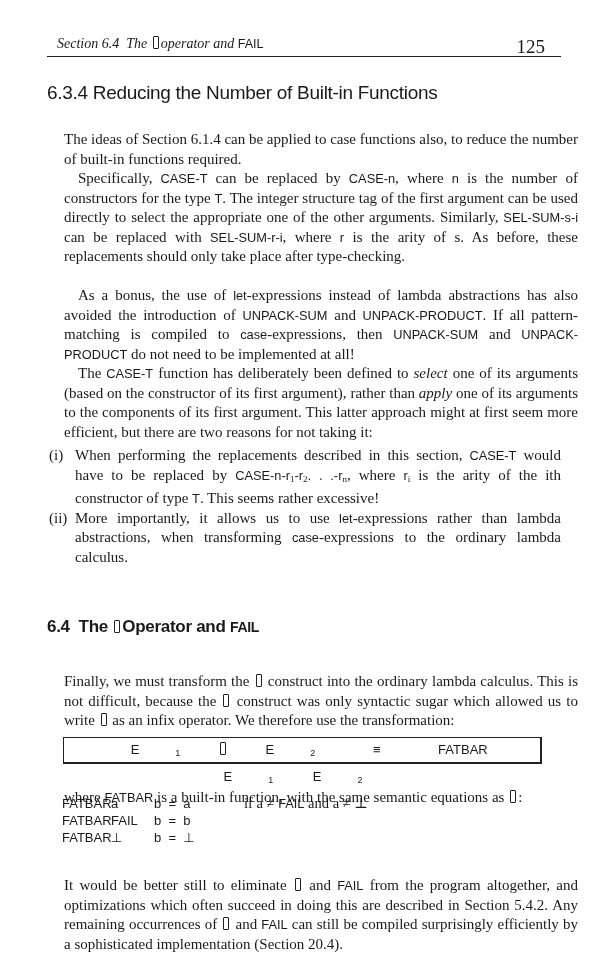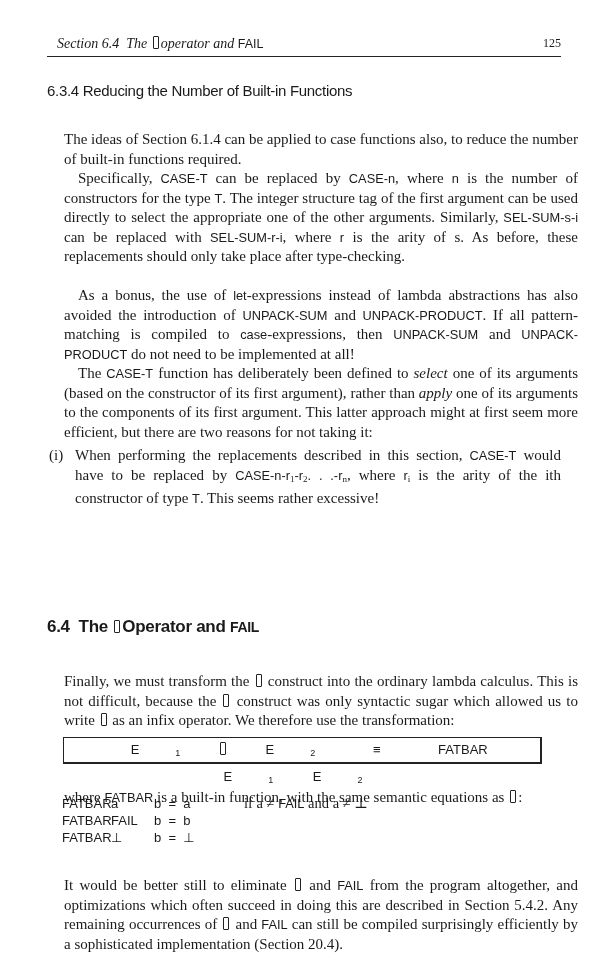--- a/index.html
+++ b/index.html
@@ -4,24 +4,24 @@
 <style>
   html, body { margin: 0; padding: 0; background: #ffffff; }
   body { width: 600px; height: 973px; position: relative; overflow: hidden; color: #1a1a1a; }
   .page { position: absolute; left: 47px; top: 0; width: 514px; }
   .serif { font-family: "Liberation Serif", "DejaVu Serif", serif; }
   .sc { font-family: "Liberation Sans", "DejaVu Sans", sans-serif; font-size: 12.5px; }
 
   .running-head { position: absolute; top: 36px; left: 0; width: 514px; height: 20px; border-bottom: 1.5px solid #222; }
   .rh-left { position: absolute; left: 10px; top: 0; font-style: italic; font-size: 14px; }
   .rh-left .sc { font-style: normal; font-size: 12.5px; }
-  .rh-right { position: absolute; right: 0; top: 0; font-size: 12px; }
+  .rh-right { position: absolute; right: 16px; top: 0; font-size: 19px; }
 
   h2 { margin: 0; font-weight: normal; position: absolute; left: 0; }
-  .h-sub { top: 82px; font-size: 15px; font-family: "Liberation Sans", "DejaVu Sans", sans-serif; letter-spacing: -0.3px; }
+  .h-sub { top: 82px; font-size: 19px; font-family: "Liberation Sans", "DejaVu Sans", sans-serif; letter-spacing: -0.3px; }
   .h-sec { top: 617px; font-size: 17px; font-weight: bold; font-family: "Liberation Sans", "DejaVu Sans", sans-serif; letter-spacing: -0.3px; }
 
   .para { position: absolute; left: 0; width: 514px; font-family: "Liberation Serif", "DejaVu Serif", serif; font-size: 15px; line-height: 19.6px; text-align: justify; margin: 17px; }
   .indent { text-indent: 14px; }
   .para .sc { font-size: 12.8px; }
   .para em { font-style: italic; }
 
   .list { position: absolute; left: 2px; width: 512px; font-family: "Liberation Serif", "DejaVu Serif", serif; font-size: 15px; line-height: 19.6px; }
   .list-item { position: relative; padding-left: 26px; text-align: justify; }
   .list-marker { position: absolute; left: 0; top: 0; }
@@ -55,20 +55,24 @@
   <p class="para" style="top:113px">The ideas of Section 6.1.4 can be applied to case functions also, to reduce the number of built-in functions required.</p>
   <p class="para indent" style="top:152px">Specifically, <span class="sc">CASE-T</span> can be replaced by <span class="sc">CASE-n</span>, where <span class="sc">n</span> is the number of constructors for the type <span class="sc">T</span>. The integer structure tag of the first argument can be used directly to select the appropriate one of the other arguments. Similarly, <span class="sc">SEL-SUM-s-i</span> can be replaced with <span class="sc">SEL-SUM-r-i</span>, where <span class="sc">r</span> is the arity of s. As before, these replacements should only take place after type-checking.</p>
   <p class="para indent" style="top:269px">As a bonus, the use of <span class="sc">let</span>-expressions instead of lambda abstractions has also avoided the introduction of <span class="sc">UNPACK-SUM</span> and <span class="sc">UNPACK-PRODUCT</span>. If all pattern-matching is compiled to <span class="sc">case</span>-expressions, then <span class="sc">UNPACK-SUM</span> and <span class="sc">UNPACK-PRODUCT</span> do not need to be implemented at all!</p>
   <p class="para indent" style="top:347px">The <span class="sc">CASE-T</span> function has deliberately been defined to <em>select</em> one of its arguments (based on the constructor of its first argument), rather than <em>apply</em> one of its arguments to the components of its first argument. This latter approach might at first seem more efficient, but there are two reasons for not taking it:</p>
 
   <div class="list" style="top:446px">
     <div class="list-item">
       <span class="list-marker">(i)</span>
       <span>When performing the replacements described in this section, <span class="sc">CASE-T</span> would have to be replaced by <span class="sc">CASE-n-r</span><span class="sub">1</span><span class="sc">-r</span><span class="sub">2</span><span class="sc">. . .-r</span><span class="sub">n</span>, where <span class="sc">r</span><span class="sub">i</span> is the arity of the ith constructor of type <span class="sc">T</span>. This seems rather excessive!</span>
     </div>
+    <div class="list-item">
+      <span class="list-marker">(ii)</span>
+      <span>More importantly, it allows us to use <span class="sc">let</span>-expressions rather than lambda abstractions, when transforming <span class="sc">case</span>-expressions to the ordinary lambda calculus.</span>
+    </div>
   </div>
 
   <h2 class="h-sec"><span>6.4</span>&nbsp; <span>The</span> <span class="box-glyph" style="border-width:1.5px"></span><span>Operator and</span> <span style="font-size:14px">FAIL</span></h2>
 
   <p class="para" style="top:655px">Finally, we must transform the <span class="box-glyph"></span> construct into the ordinary lambda calculus. This is not difficult, because the <span class="box-glyph"></span> construct was only syntactic sugar which allowed us to write <span class="box-glyph"></span> as an infix operator. We therefore use the transformation:</p>
 
   <div class="eq-box">
     <span><span>E</span><span class="sub">1</span> <span class="box-glyph"></span> <span>E</span><span class="sub">2</span></span>
     <span>≡</span>
     <span><span>FATBAR</span>&nbsp; <span>E</span><span class="sub">1</span> <span>E</span><span class="sub">2</span></span>

